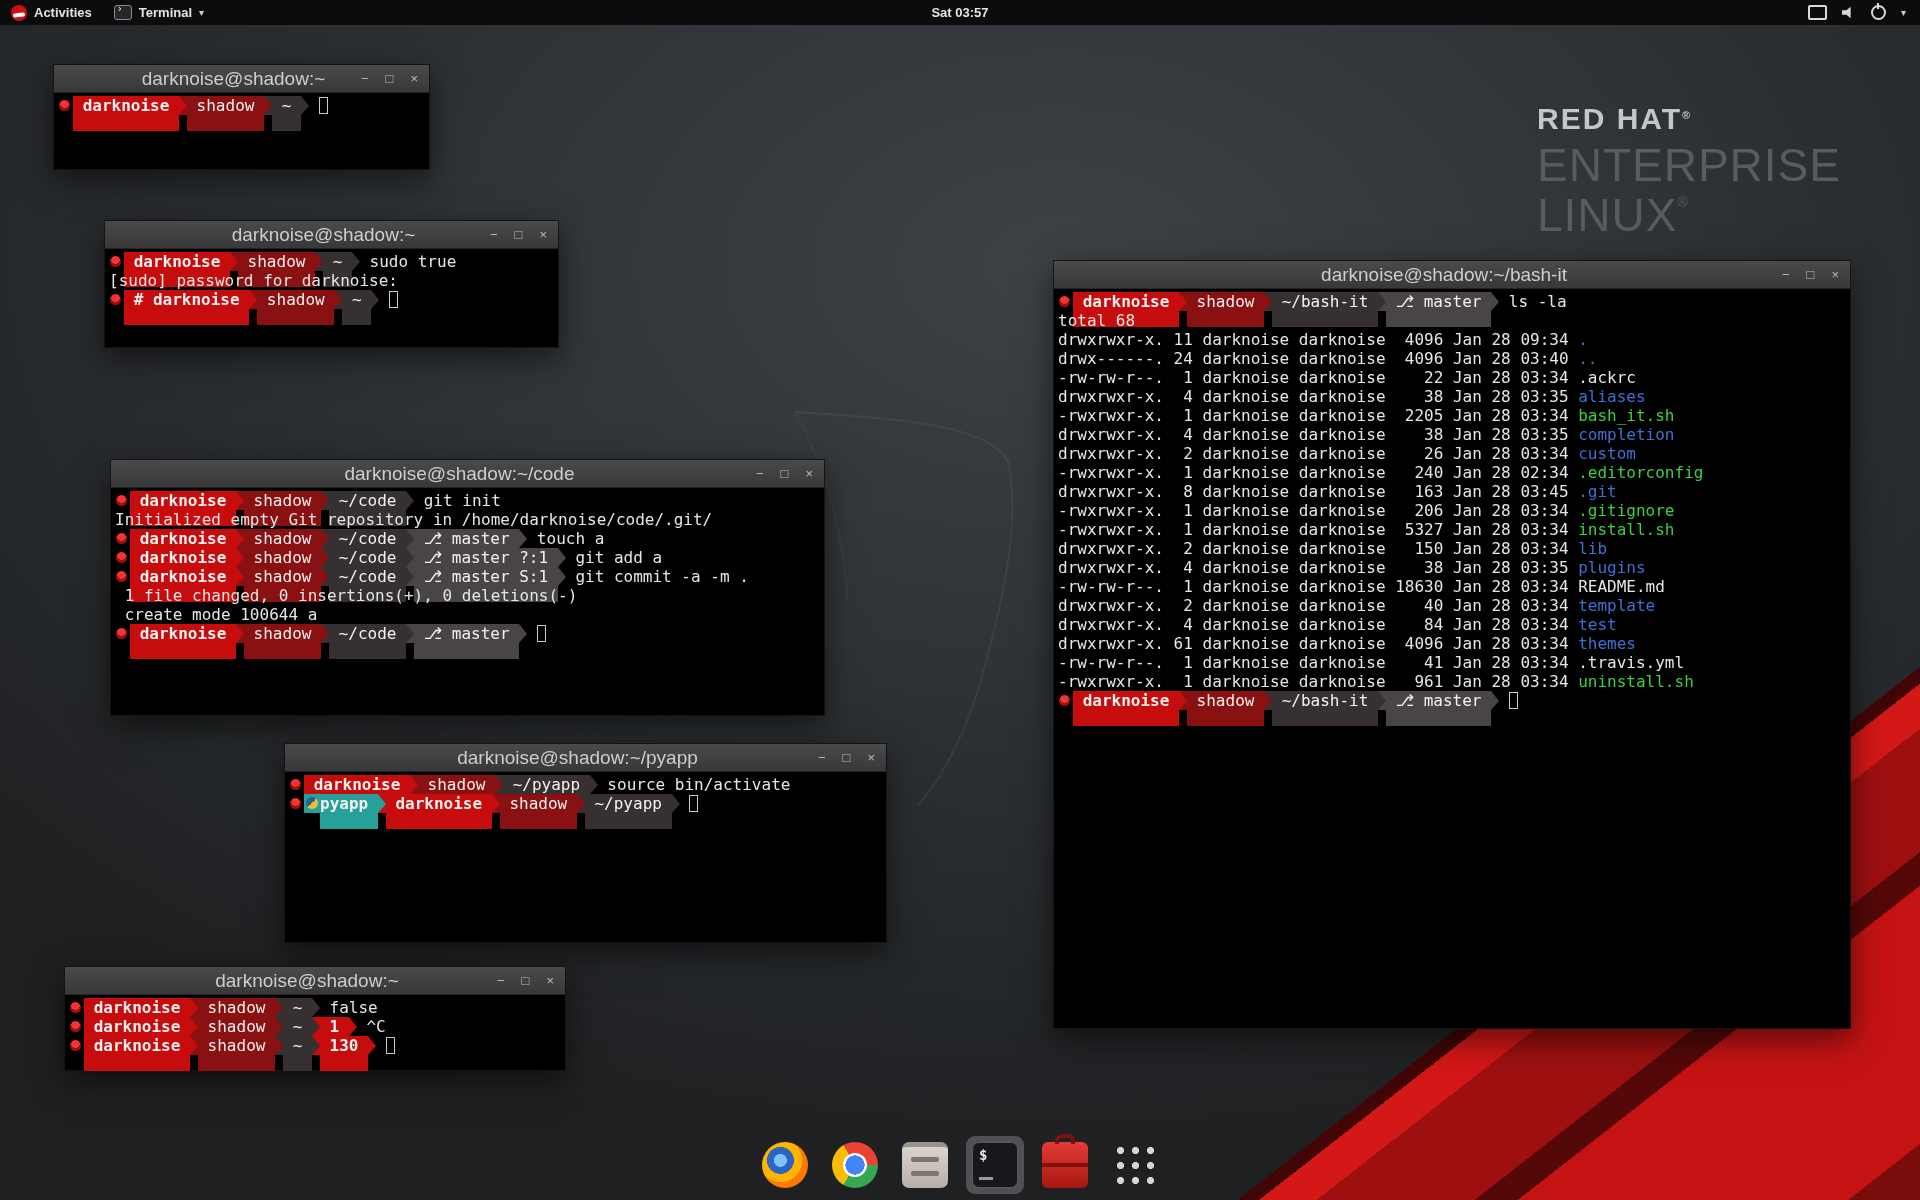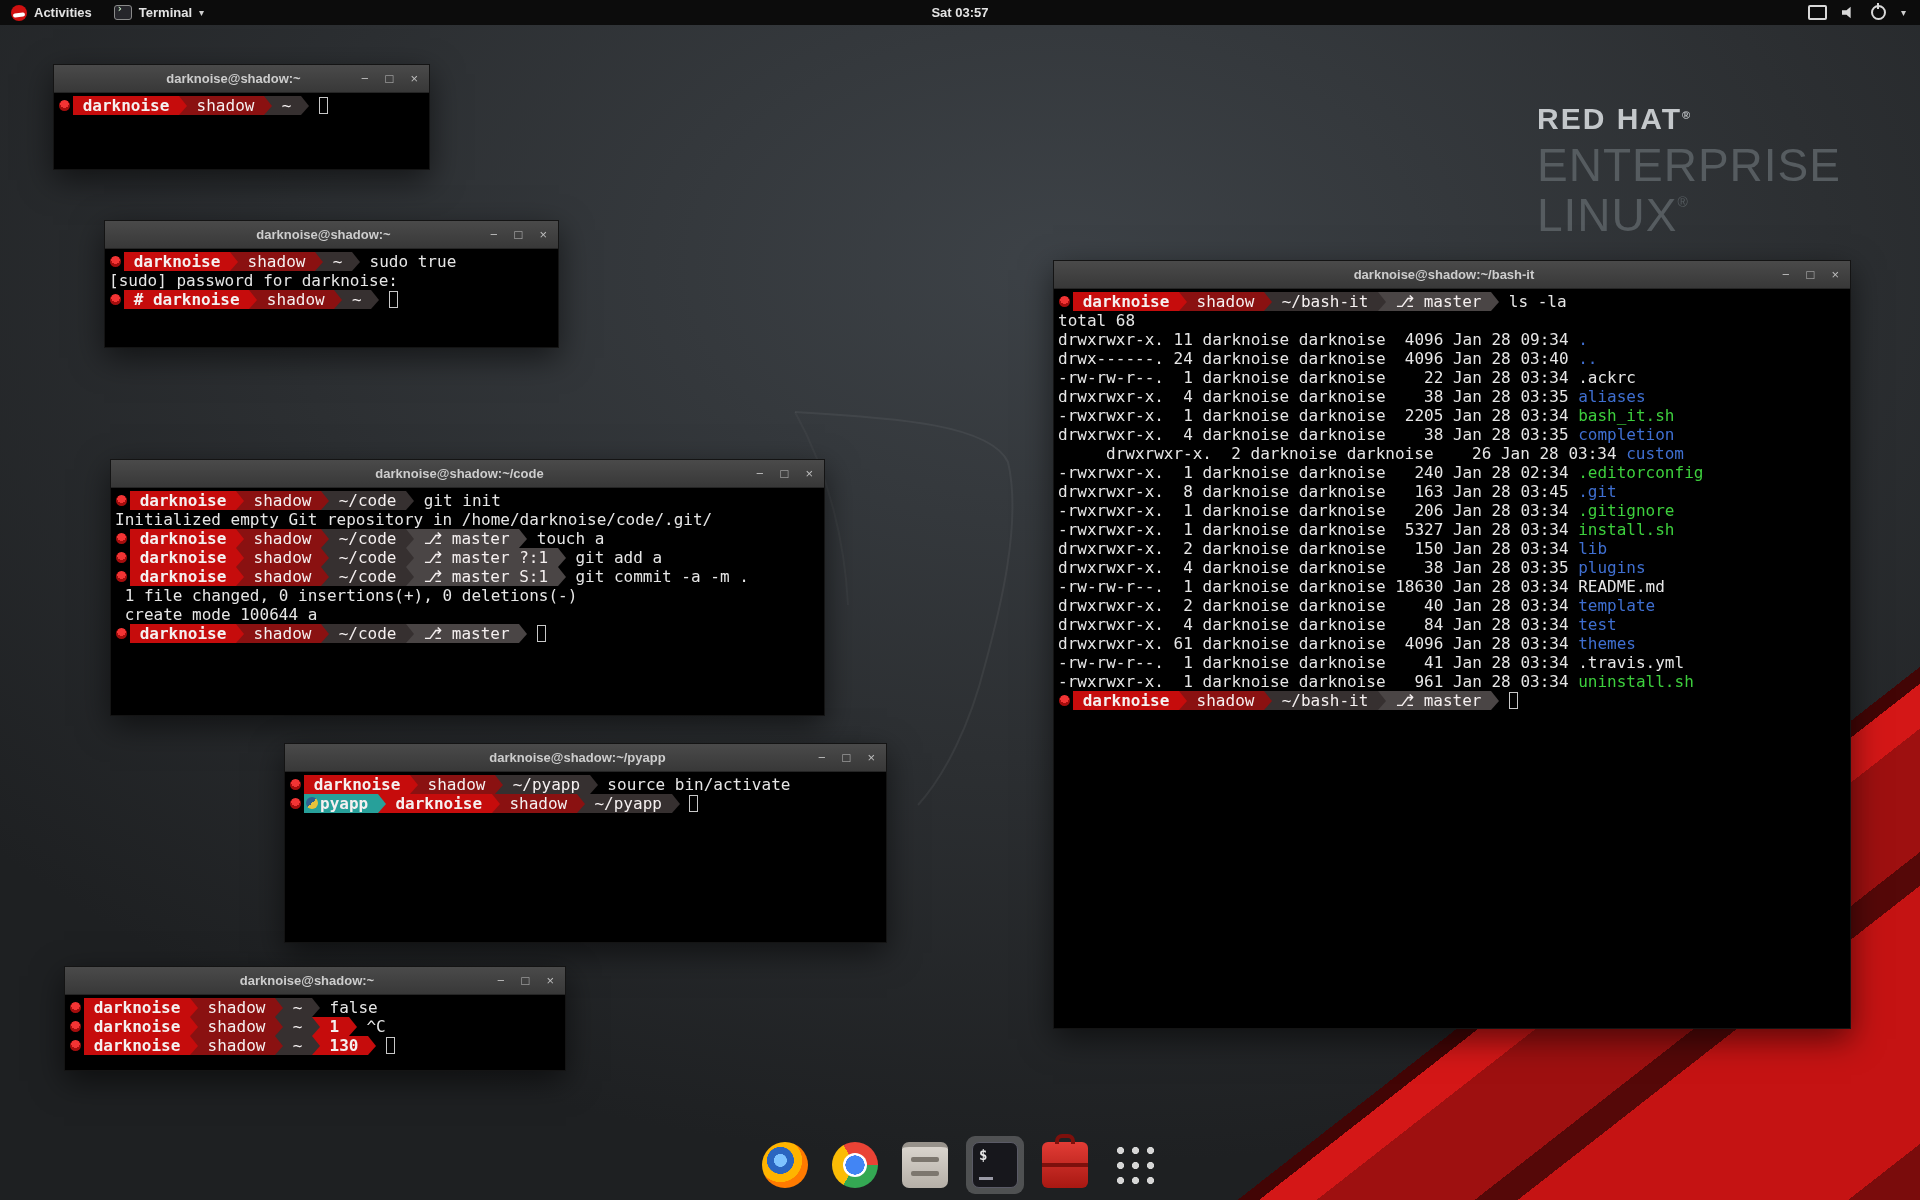--- a/index.html
+++ b/index.html
@@ -39,26 +39,26 @@
     clip-path:polygon(0 33%,32% 33%,62% 6%,62% 94%,32% 67%,0 67%);}
   .icon-power{display:inline-block;width:11px;height:11px;border:2px solid #d9d9d9;border-radius:50%;position:relative;}
   .icon-power::before{content:"";position:absolute;left:50%;top:-4px;transform:translateX(-50%);width:2px;height:6px;background:#d9d9d9;}
 
   
   .window{position:absolute;background:#000;border:1px solid #141414;
     box-shadow:0 10px 30px rgba(0,0,0,.55);z-index:10;}
   .titlebar{height:27px;background:linear-gradient(#4a4a4a,#383838);border-bottom:1px solid #252525;
     position:relative;display:flex;align-items:center;}
   .titlebar .title{position:absolute;left:0;right:16px;text-align:center;
-    font-size:13px;font-weight:bold;color:#cdcdcd;pointer-events:none;}
+    font-size:19px;font-weight:normal;color:#cdcdcd;pointer-events:none;}
   .win-btns{margin-left:auto;display:flex;gap:17px;padding-right:11px;z-index:1;}
   .win-btn{color:#bdbdbd;font-size:13px;line-height:27px;cursor:default;}
   .term-body{padding:3px 4px;font:16px/19px "DejaVu Sans Mono",monospace;color:#e6e6e6;}
   .term-line{white-space:pre;height:19px;}
-  .pseg{display:inline-block;height:19px;line-height:19px;vertical-align:top;}
+  .pseg{display:inline-block;height:35px;line-height:19px;vertical-align:top;}
   .pl-arrow{display:inline-block;width:0;height:0;vertical-align:top;
     border-top:10px solid transparent;border-bottom:9px solid transparent;border-left:8px solid transparent;}
   .pl-icon{display:inline-block;width:15px;height:19px;position:relative;vertical-align:top;}
   .icon-distro::after{content:"";position:absolute;left:1px;top:4px;width:11px;height:11px;border-radius:50%;
     background:radial-gradient(circle at 50% 35%, #f23434 0 45%, #a50d0d 46%);}
   .icon-python{width:16px;}
   .icon-python::after{content:"";position:absolute;left:2px;top:3px;width:12px;height:12px;border-radius:50%;
     background:linear-gradient(135deg,#2e5f8f 50%,#e8c23a 50%);}
   .cursor{display:inline-block;width:9px;height:17px;border:1px solid #c8c8c8;vertical-align:top;margin-top:1px;box-sizing:border-box;}
 
@@ -193,21 +193,21 @@
         </div>
         <div class="term-body">
           <div class="term-line"><span class="pl-icon icon-distro"></span><span class="pseg" style="background: rgb(198, 12, 12); color: rgb(245, 240, 240); font-weight: bold;"> darknoise </span><span class="pl-arrow" style="border-left-color: rgb(198, 12, 12); border-top-color: rgb(138, 17, 17); border-bottom-color: rgb(138, 17, 17);"></span><span class="pseg" style="background: rgb(138, 17, 17); color: rgb(245, 240, 240);"> shadow </span><span class="pl-arrow" style="border-left-color: rgb(138, 17, 17); border-top-color: rgb(54, 48, 48); border-bottom-color: rgb(54, 48, 48);"></span><span class="pseg" style="background: rgb(54, 48, 48); color: rgb(245, 240, 240);"> ~/bash-it </span><span class="pl-arrow" style="border-left-color: rgb(54, 48, 48); border-top-color: rgb(74, 69, 69); border-bottom-color: rgb(74, 69, 69);"></span><span class="pseg" style="background: rgb(74, 69, 69); color: rgb(245, 240, 240);"> ⎇ master </span><span class="pl-arrow" style="border-left-color: rgb(74, 69, 69); border-top-color: transparent; border-bottom-color: transparent;"></span><span class="ttext" style="color: rgb(230, 230, 230);"> ls -la</span></div>
           <div class="term-line"><span class="ttext" style="color: rgb(230, 230, 230);">total 68</span></div>
           <div class="term-line"><span class="ttext" style="color: rgb(230, 230, 230);">drwxrwxr-x. 11 darknoise darknoise  4096 Jan 28 09:34 </span><span class="ttext" style="color: rgb(63, 111, 209);">.</span></div>
           <div class="term-line"><span class="ttext" style="color: rgb(230, 230, 230);">drwx------. 24 darknoise darknoise  4096 Jan 28 03:40 </span><span class="ttext" style="color: rgb(63, 111, 209);">..</span></div>
           <div class="term-line"><span class="ttext" style="color: rgb(230, 230, 230);">-rw-rw-r--.  1 darknoise darknoise    22 Jan 28 03:34 </span><span class="ttext" style="color: rgb(230, 230, 230);">.ackrc</span></div>
           <div class="term-line"><span class="ttext" style="color: rgb(230, 230, 230);">drwxrwxr-x.  4 darknoise darknoise    38 Jan 28 03:35 </span><span class="ttext" style="color: rgb(63, 111, 209);">aliases</span></div>
           <div class="term-line"><span class="ttext" style="color: rgb(230, 230, 230);">-rwxrwxr-x.  1 darknoise darknoise  2205 Jan 28 03:34 </span><span class="ttext" style="color: rgb(61, 207, 61);">bash_it.sh</span></div>
           <div class="term-line"><span class="ttext" style="color: rgb(230, 230, 230);">drwxrwxr-x.  4 darknoise darknoise    38 Jan 28 03:35 </span><span class="ttext" style="color: rgb(63, 111, 209);">completion</span></div>
-          <div class="term-line"><span class="ttext" style="color: rgb(230, 230, 230); margin-left: 48px;">drwxrwxr-x.  2 darknoise darknoise    26 Jan 28 03:34 </span><span class="ttext" style="color: rgb(63, 111, 209);">custom</span></div>
+          <div class="term-line"><span class="ttext" style="color: rgb(230, 230, 230);">drwxrwxr-x.  2 darknoise darknoise    26 Jan 28 03:34 </span><span class="ttext" style="color: rgb(63, 111, 209);">custom</span></div>
           <div class="term-line"><span class="ttext" style="color: rgb(230, 230, 230);">-rwxrwxr-x.  1 darknoise darknoise   240 Jan 28 02:34 </span><span class="ttext" style="color: rgb(61, 207, 61);">.editorconfig</span></div>
           <div class="term-line"><span class="ttext" style="color: rgb(230, 230, 230);">drwxrwxr-x.  8 darknoise darknoise   163 Jan 28 03:45 </span><span class="ttext" style="color: rgb(63, 111, 209);">.git</span></div>
           <div class="term-line"><span class="ttext" style="color: rgb(230, 230, 230);">-rwxrwxr-x.  1 darknoise darknoise   206 Jan 28 03:34 </span><span class="ttext" style="color: rgb(61, 207, 61);">.gitignore</span></div>
           <div class="term-line"><span class="ttext" style="color: rgb(230, 230, 230);">-rwxrwxr-x.  1 darknoise darknoise  5327 Jan 28 03:34 </span><span class="ttext" style="color: rgb(61, 207, 61);">install.sh</span></div>
           <div class="term-line"><span class="ttext" style="color: rgb(230, 230, 230);">drwxrwxr-x.  2 darknoise darknoise   150 Jan 28 03:34 </span><span class="ttext" style="color: rgb(63, 111, 209);">lib</span></div>
           <div class="term-line"><span class="ttext" style="color: rgb(230, 230, 230);">drwxrwxr-x.  4 darknoise darknoise    38 Jan 28 03:35 </span><span class="ttext" style="color: rgb(63, 111, 209);">plugins</span></div>
           <div class="term-line"><span class="ttext" style="color: rgb(230, 230, 230);">-rw-rw-r--.  1 darknoise darknoise 18630 Jan 28 03:34 </span><span class="ttext" style="color: rgb(230, 230, 230);">README.md</span></div>
           <div class="term-line"><span class="ttext" style="color: rgb(230, 230, 230);">drwxrwxr-x.  2 darknoise darknoise    40 Jan 28 03:34 </span><span class="ttext" style="color: rgb(63, 111, 209);">template</span></div>
           <div class="term-line"><span class="ttext" style="color: rgb(230, 230, 230);">drwxrwxr-x.  4 darknoise darknoise    84 Jan 28 03:34 </span><span class="ttext" style="color: rgb(63, 111, 209);">test</span></div>
           <div class="term-line"><span class="ttext" style="color: rgb(230, 230, 230);">drwxrwxr-x. 61 darknoise darknoise  4096 Jan 28 03:34 </span><span class="ttext" style="color: rgb(63, 111, 209);">themes</span></div>

